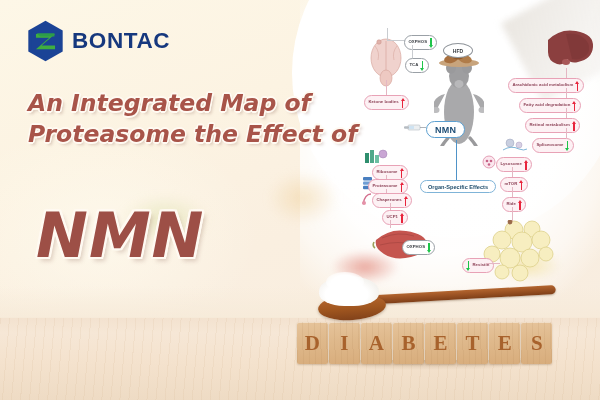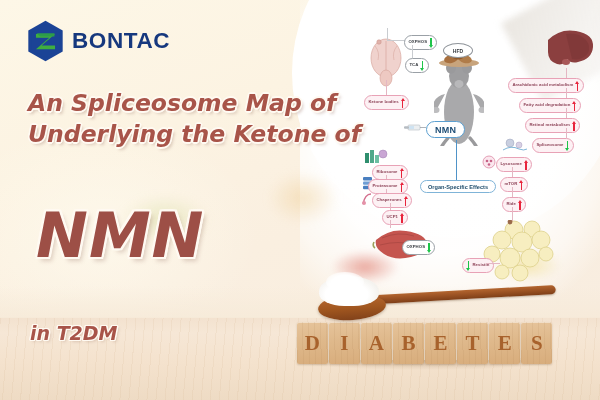--- a/index.html
+++ b/index.html
@@ -231,25 +231,24 @@
         <polygon points="30,1 57,16.5 57,49.5 30,65 3,49.5 3,16.5" fill="#1b4396"></polygon>
         <polygon points="30,7 52,19.5 52,46.5 30,59 8,46.5 8,19.5" fill="#1b4396"></polygon>
         <path d="M15 22 L45 22 L24 40 L45 40 L45 46 L15 46 L36 28 L15 28 Z" fill="#3fae3f"></path>
         <path d="M16 21 L44 21 L44 26 L22 26 Z" fill="#2d9c4a"></path>
       </svg>
     </span>
     <span class="logo-text">BONTAC</span>
   </div>
 
   <div class="headline">
-    <div class="h-line">An Spliceosome Map of</div>
-    <div class="h-line">Underlying the Ketone of</div>
+    <div class="h-line">An Integrated Map of</div>
+    <div class="h-line">Proteasome the Effect of</div>
   </div>
   <div class="nmn-big">NMN</div>
-  <div class="t2dm">in T2DM</div>
 
   <div class="diagram">
 
     <svg class="organ" style="left:6px;top:18px;" width="40" height="52" viewBox="0 0 40 52">
       <ellipse cx="20" cy="22" rx="15" ry="19" fill="#f0d2cd" stroke="#d9a79f" stroke-width=".7"></ellipse>
       <path d="M20 5 L20 40" stroke="#d9a79f" stroke-width=".7"></path>
       <path d="M9 10 q5 6 3 14 M31 10 q-5 6 -3 14" stroke="#ddb0a8" stroke-width=".7" fill="none"></path>
       <ellipse cx="20" cy="42" rx="6" ry="8" fill="#eec9c2" stroke="#d9a79f" stroke-width=".7"></ellipse>
       <circle cx="13" cy="6" r="2.2" fill="#e0b2aa" stroke="#cf978e" stroke-width=".6"></circle>
     </svg>

